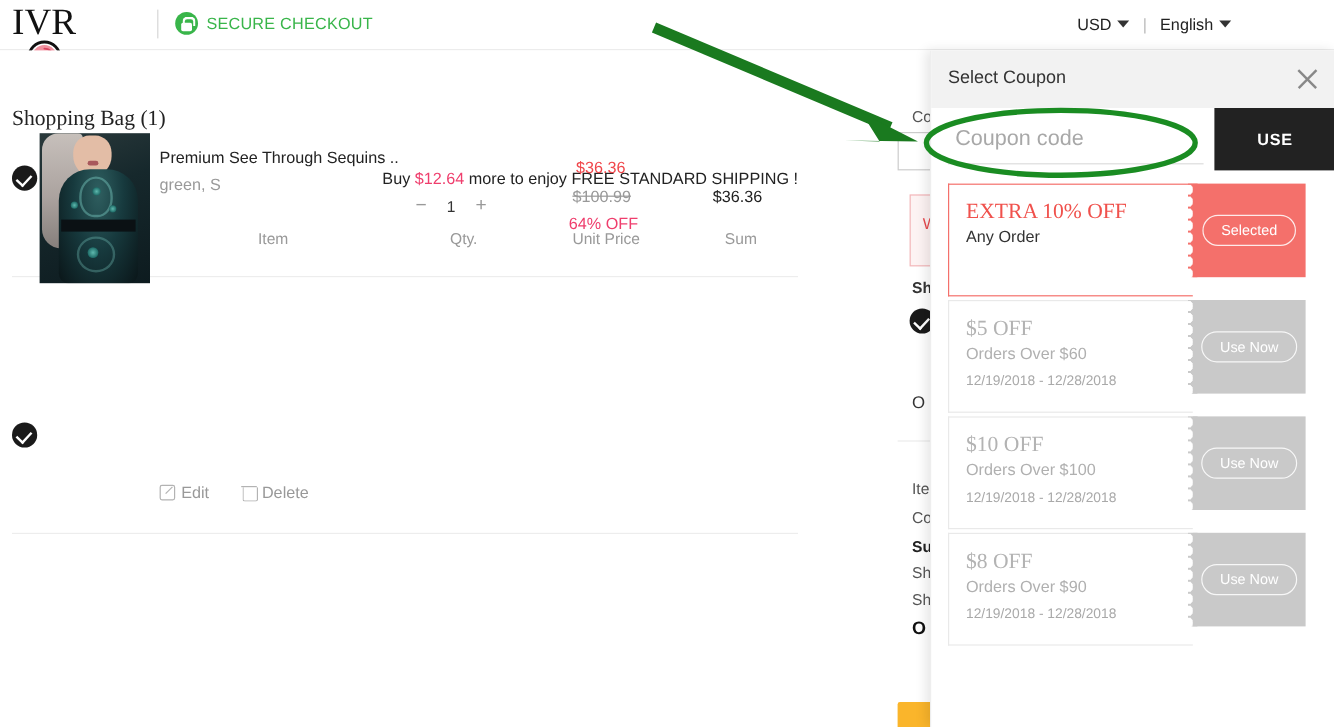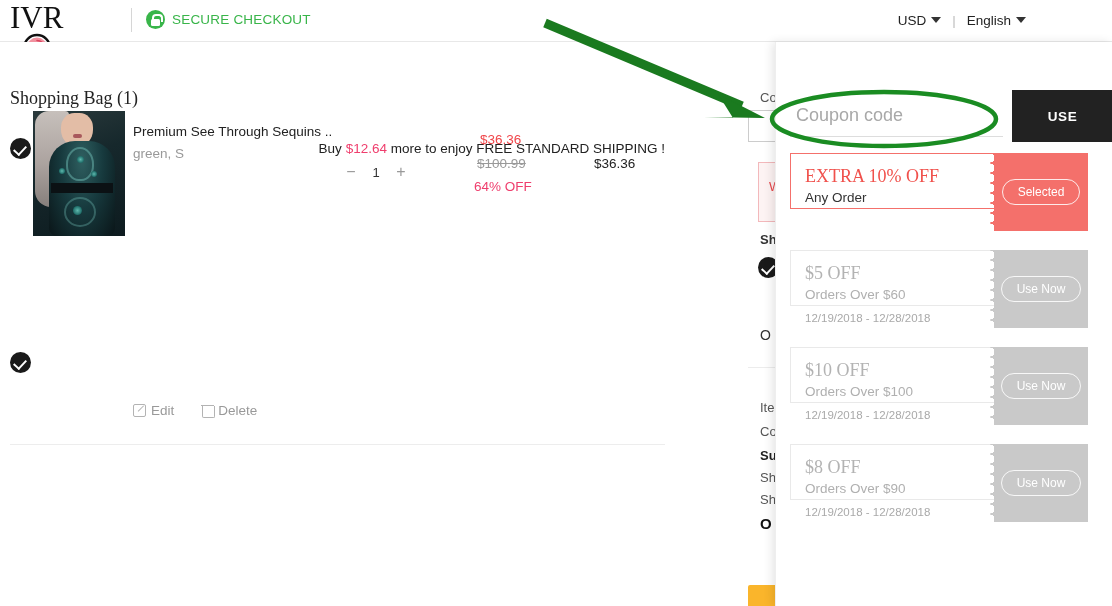--- a/index.html
+++ b/index.html
@@ -232,21 +232,21 @@
     font-family:"Liberation Sans", sans-serif;
   }
 
   
   #coupon-list { position:absolute; left:14px; top:111px; width:310px; }
   .coupon {
     position:relative; width:298px; height:78px; margin-bottom:19px;
     display:flex; background:#fff; cursor:pointer;
   }
   .coupon .left {
-    position:relative; width:204px; height:56px; padding:11px 0 0 14px;
+    position:relative; width:204px; height:94px; padding:11px 0 0 14px;
     background:#fff; border:1px solid #e9e9e9; border-right:none;
   }
   .coupon .right {
     position:relative; width:94px; height:78px;
     display:flex; align-items:center; justify-content:center;
   }
   
   .serr {
     position:absolute; left:-4px; top:0; width:8px; height:78px;
     background-image:radial-gradient(circle at 0 5px, transparent 4.4px, var(--serr) 4.6px);
@@ -305,20 +305,26 @@
 
 <div id="cart">
   <div id="bag-title">Shopping Bag (1)</div>
 
   <div id="selectall-row">
     <span class="circle-check"></span>
     <span id="selectall-label">Select All</span>
     <span id="ship-promo"><span>Buy </span><span class="amt">$12.64</span><span> more to enjoy FREE STANDARD SHIPPING !</span></span>
   </div>
 
+  <div id="table-head">
+    <span class="col-h" id="col-item">Item</span>
+    <span class="col-h" id="col-qty">Qty.</span>
+    <span class="col-h" id="col-unit">Unit Price</span>
+    <span class="col-h" id="col-sum">Sum</span>
+  </div>
 
   <div id="product-row"></div>
 
   <span class="circle-check" id="row-check" style="position:absolute;left:10px;top:310px;"></span>
 
   <div id="thumb">
     <div class="th-hair"></div>
     <div class="th-face"></div>
     <div class="th-lip"></div>
     <div class="th-body"></div>
@@ -373,20 +379,24 @@
   <span class="sm-line" id="sm-shipfee">Sh</span>
   <span class="sm-line" id="sm-shipins">Sh</span>
   <span class="sm-line" id="sm-total">O</span>
   <div class="sm-box" style="top:215px;height:68px;"></div>
   <div class="sm-box" style="top:340px;height:72px;"></div>
   <div class="sm-box" style="top:432px;height:72px;"></div>
   <div id="sm-btn"></div>
 </div>
 
 <div id="coupon-panel">
+  <div id="panel-head">
+    <span id="panel-title">Select Coupon</span>
+    <span id="panel-close"></span>
+  </div>
 
   <div id="code-row">
     <input id="code-input" type="text" placeholder="Coupon code" style="">
     <button id="use-btn">USE</button>
   </div>
 
   <div id="coupon-list">
 
     <div class="coupon selected">
       <div class="left">

